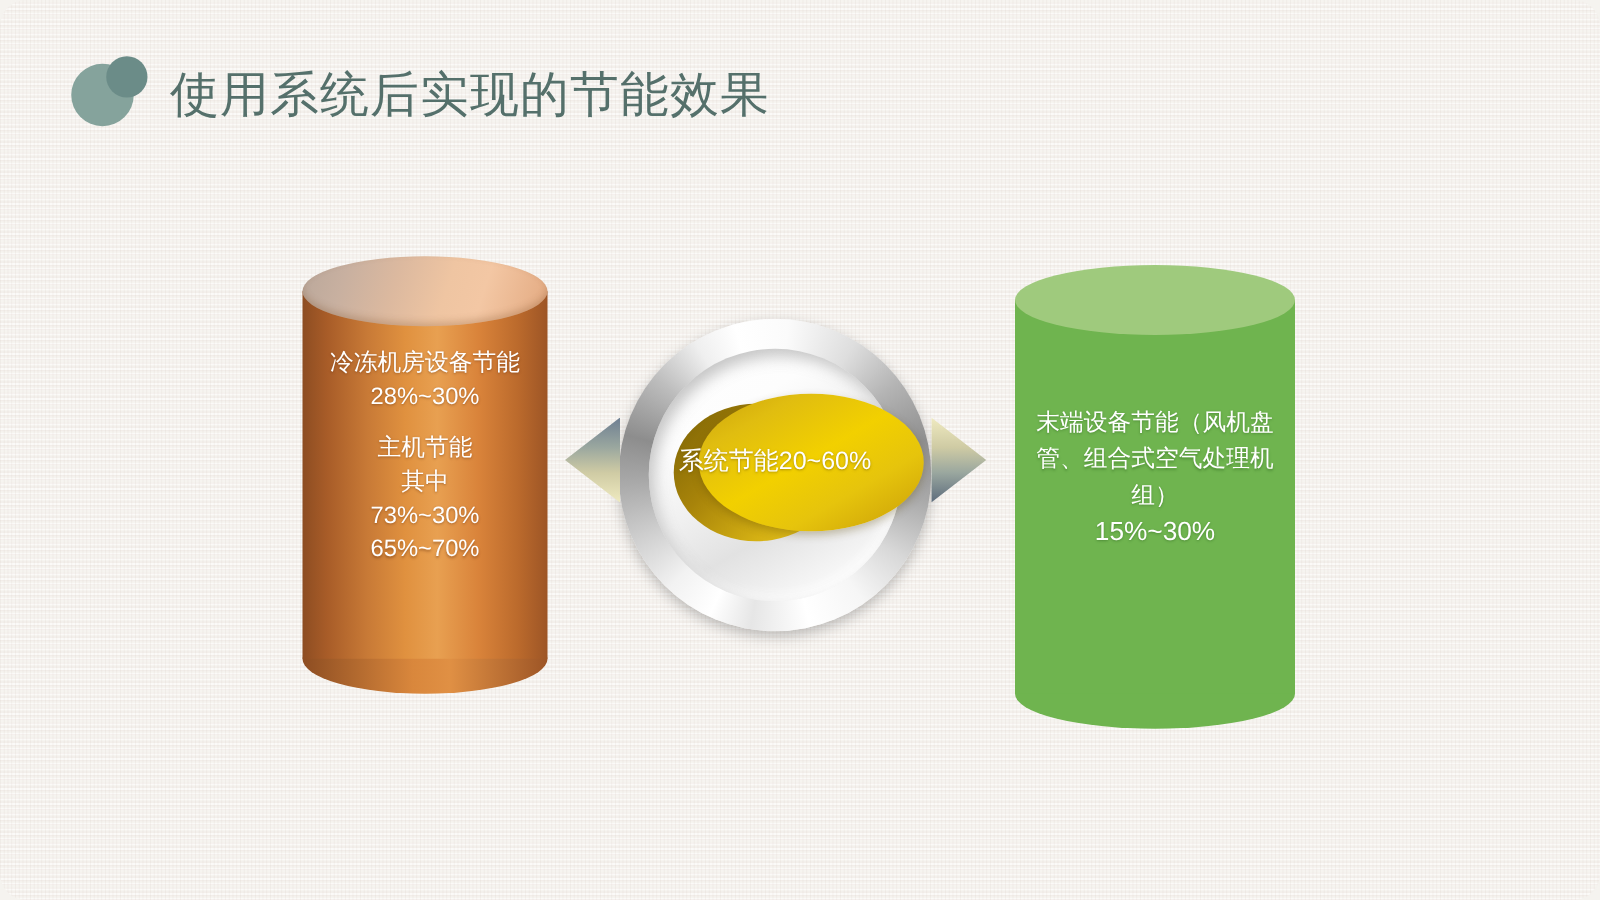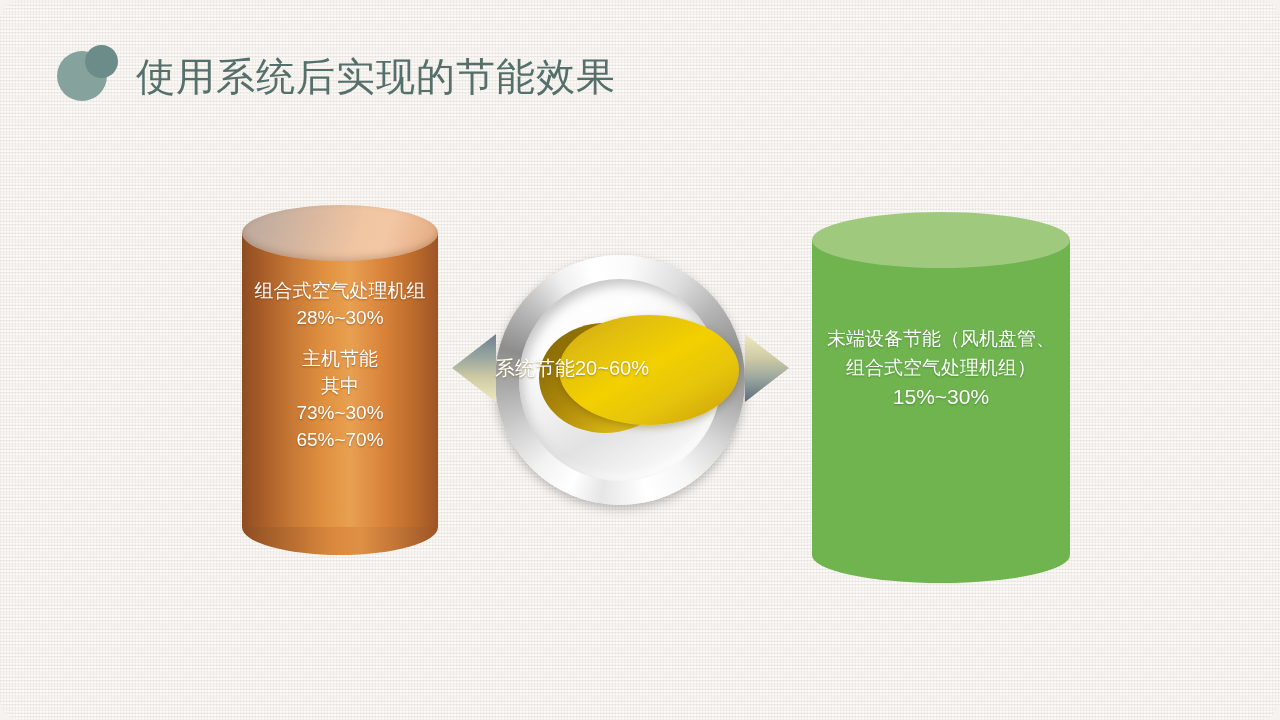--- a/index.html
+++ b/index.html
@@ -68,21 +68,21 @@
   }
   #cyl-orange .cap{
     background:linear-gradient(108deg,
       #b9a79a 0%, #c8b0a0 18%, #dcb99f 38%, #efc5a2 58%, #f3c7a4 72%, #e2a87f 100%);
     box-shadow:inset 0 -3px 6px rgba(120,70,30,.25);
   }
   #t-orange-1{top:72px;font-size:19px;line-height:27px;}
   #t-orange-2{top:140px;font-size:19px;line-height:27px;}
 
   
-  #cyl-green{left:812px;top:212px;width:258px;height:371px;}
+  #cyl-green{left:812px;top:212px;width:224px;height:371px;}
   #cyl-green .body{background:#6fb44f;}
   #cyl-green .base{background:#6fb44f;}
   #cyl-green .cap{background:#9fca7d;}
   #t-green{top:112px;font-size:19px;line-height:29px;padding:0 12px;
            text-shadow:0 1px 2px rgba(30,80,20,.40);}
   #t-green .pct{font-weight:normal;font-size:21px;}
 
   
   #hub{position:absolute;left:495px;top:255px;width:250px;height:250px;}
   #hub .ring{
@@ -109,21 +109,21 @@
     background:linear-gradient(135deg,#7a6104 0%,#a8840a 40%,#d4b013 72%,#e8c825 100%);
     z-index:2;
   }
   #hub .gold-front{
     position:absolute;left:64px;top:60px;width:180px;height:110px;border-radius:50%;
     background:linear-gradient(150deg,#c9a10c 0%,#e0bd10 22%,#f2d000 48%,#e6c40c 70%,#c89c08 100%);
     box-shadow:0 3px 7px rgba(90,70,0,.30);
     z-index:3;
   }
   #t-hub{
-    position:absolute;left:0;right:0;top:100px;z-index:5;
+    position:absolute;left:0;right:0;top:100px;text-align:center;z-index:5;
     color:#ffffff;font-size:20px;white-space:nowrap;
     text-shadow:0 1px 2px rgba(110,85,0,.55);
   }
   #arrow-left-grad{
     position:absolute;left:452px;top:334px;width:44px;height:68px;z-index:1;
     background:linear-gradient(180deg,#6e7f92 0%,#9aa79f 35%,#cfcba4 65%,#efeac0 100%);
     clip-path:polygon(100% 0,100% 100%,0 50%);
   }
   #arrow-right-grad{
     position:absolute;left:745px;top:334px;width:44px;height:68px;z-index:1;
@@ -141,21 +141,21 @@
     <div class="c-small"></div>
   </div>
   <div class="page-title">使用系统后实现的节能效果</div>
 
   <div class="cyl" id="cyl-orange">
     <div class="base"></div>
     <div class="body"></div>
     <div class="cap"></div>
 
     <div class="txt" id="t-orange-1">
-      <div>组合式空气处理机组</div>
+      <div>冷冻机房设备节能</div>
       <div>28%~30%</div>
     </div>
 
     <div class="txt" id="t-orange-2">
       <div>主机节能</div>
       <div>其中</div>
       <div>73%~30%</div>
       <div>65%~70%</div>
     </div>
   </div>

